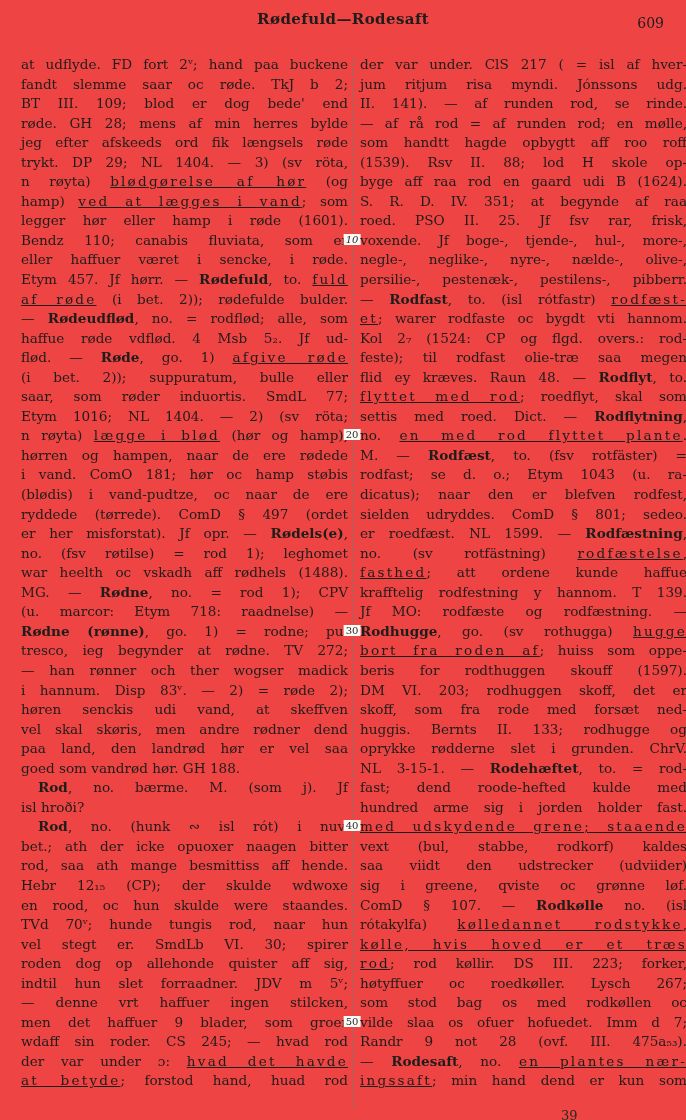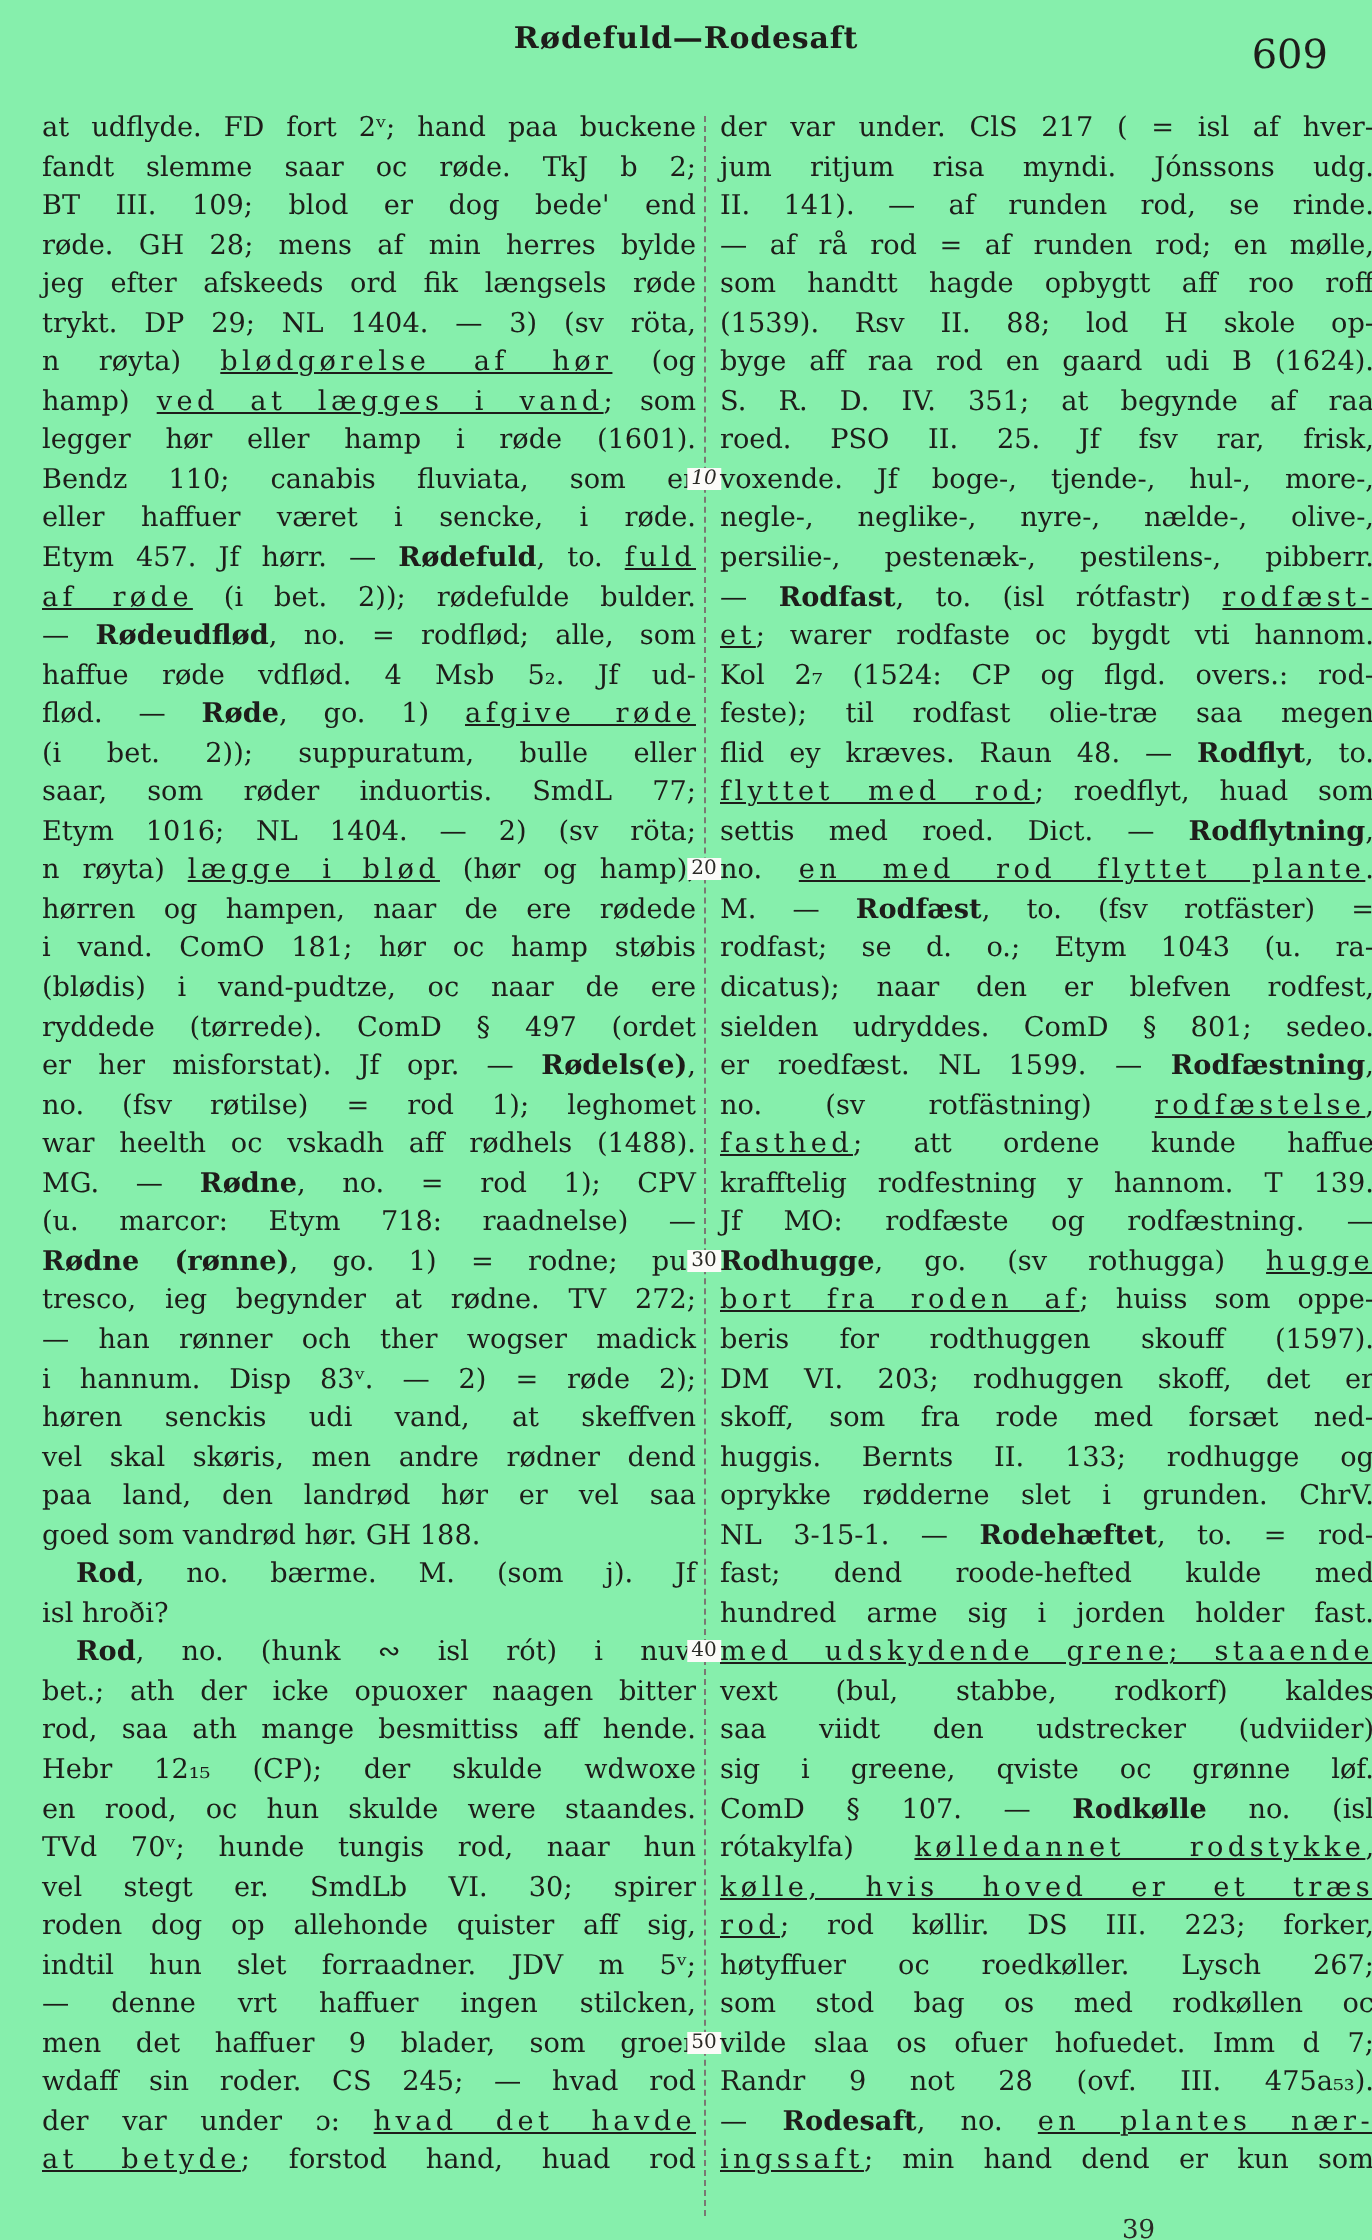--- a/index.html
+++ b/index.html
@@ -5,39 +5,39 @@
   html, body {
     margin: 0;
     padding: 0;
     background: #e9e7e2;
   }
   .page {
     position: relative;
     width: 686px;
     height: 1120px;
     overflow: hidden;
-    background: #86efac;
+    background: #ef4444;
     font-family: "DejaVu Serif", "DejaVu Sans", serif;
     color: #1e1d1a;
   }
   .header-title {
     position: absolute;
     top: 10px;
     left: 0;
     width: 100%;
     text-align: center;
     font-weight: bold;
     font-size: 15px;
     letter-spacing: 0.4px;
   }
   .page-number {
     position: absolute;
     top: 15px;
     right: 22px;
-    font-size: 20px;
+    font-size: 14px;
   }
   .columns {
     position: absolute;
     top: 55px;
     left: 21px;
     width: 666px;
     height: 1060px;
   }
   .col {
     position: absolute;
@@ -173,21 +173,21 @@
         <div class="line"><span>S. R. D. IV. 351; at begynde af raa</span></div>
         <div class="line"><span>roed. PSO II. 25. Jf fsv rar, frisk,</span></div>
         <div class="line"><span>voxende. Jf boge-, tjende-, hul-, more-,</span></div>
         <div class="line"><span>negle-, neglike-, nyre-, nælde-, olive-,</span></div>
         <div class="line"><span>persilie-, pestenæk-, pestilens-, pibberr.</span></div>
         <div class="line"><span>— </span><span class="b">Rodfast</span><span>, to. (isl rótfastr) </span><span class="g">rodfæst-</span></div>
         <div class="line"><span class="g">et</span><span>; warer rodfaste oc bygdt vti hannom.</span></div>
         <div class="line"><span>Kol 2₇ (1524: CP og flgd. overs.: rod-</span></div>
         <div class="line"><span>feste); til rodfast olie-træ saa megen</span></div>
         <div class="line"><span>flid ey kræves. Raun 48. — </span><span class="b">Rodflyt</span><span>, to.</span></div>
-        <div class="line"><span class="g">flyttet med rod</span><span>; roedflyt, huad som</span></div>
+        <div class="line"><span class="g">flyttet med rod</span><span>; roedflyt, skal som</span></div>
         <div class="line"><span>settis med roed. Dict. — </span><span class="b">Rodflytning</span><span>,</span></div>
         <div class="line"><span>no. </span><span class="g">en med rod flyttet plante</span><span>.</span></div>
         <div class="line"><span>M. — </span><span class="b">Rodfæst</span><span>, to. (fsv rotfäster) =</span></div>
         <div class="line"><span>rodfast; se d. o.; Etym 1043 (u. ra-</span></div>
         <div class="line"><span>dicatus); naar den er blefven rodfest,</span></div>
         <div class="line"><span>sielden udryddes. ComD § 801; sedeo.</span></div>
         <div class="line"><span>er roedfæst. NL 1599. — </span><span class="b">Rodfæstning</span><span>,</span></div>
         <div class="line"><span>no. (sv rotfästning) </span><span class="g">rodfæstelse</span><span>,</span></div>
         <div class="line"><span class="g">fasthed</span><span>; att ordene kunde haffue</span></div>
         <div class="line"><span>krafftelig rodfestning y hannom. T 139.</span></div>

